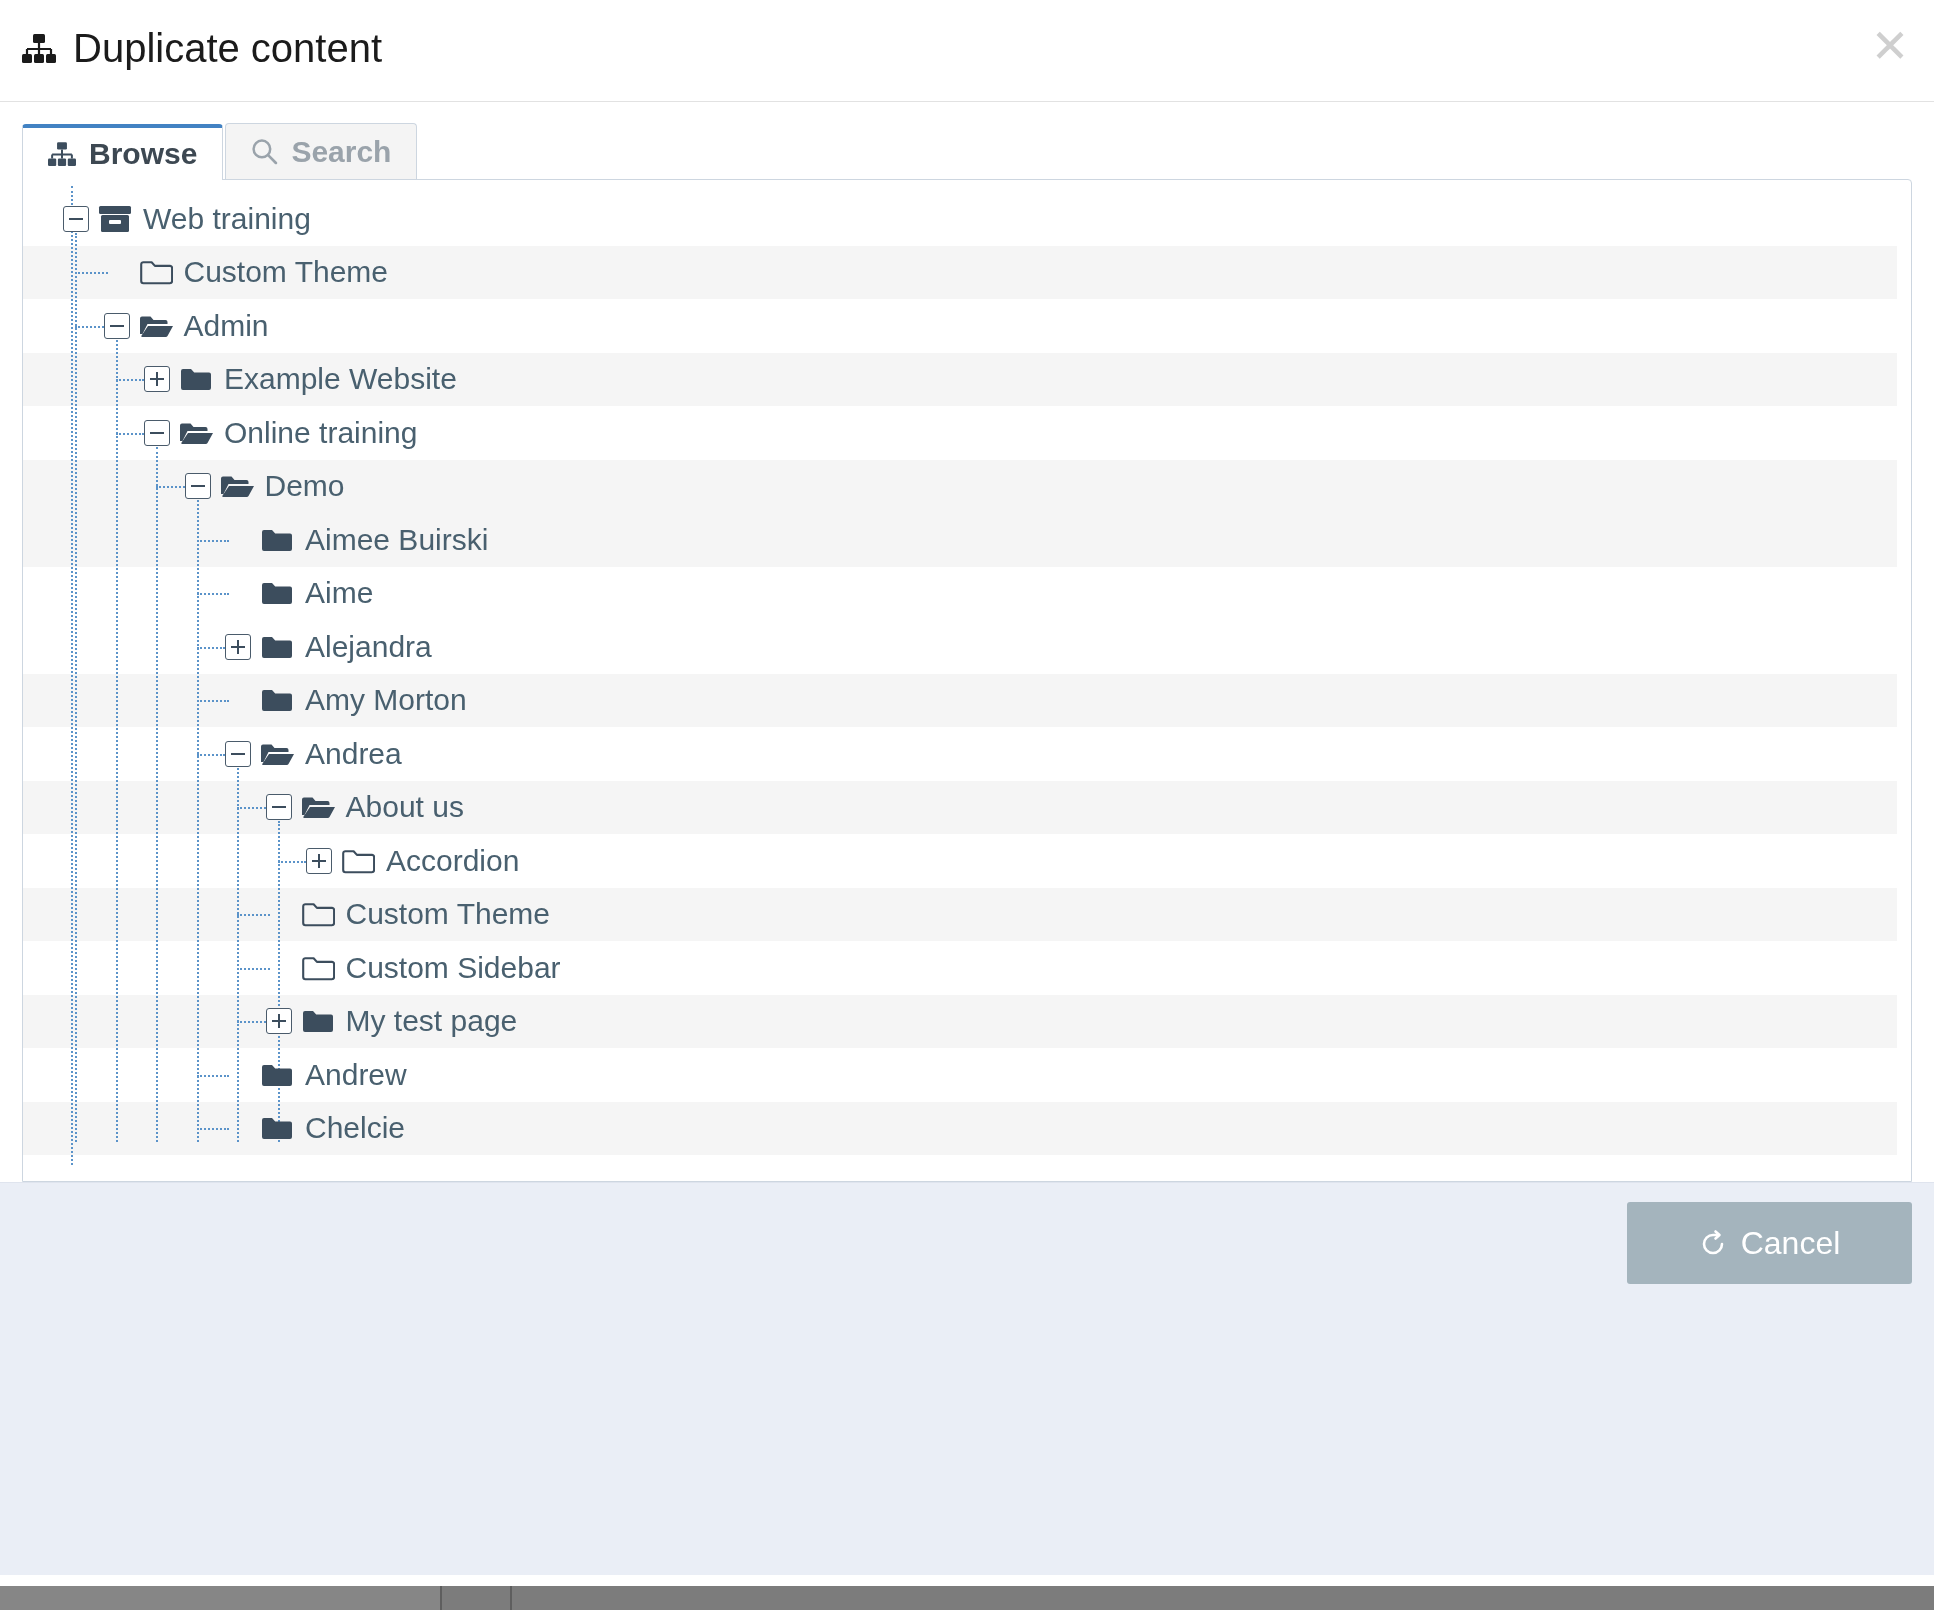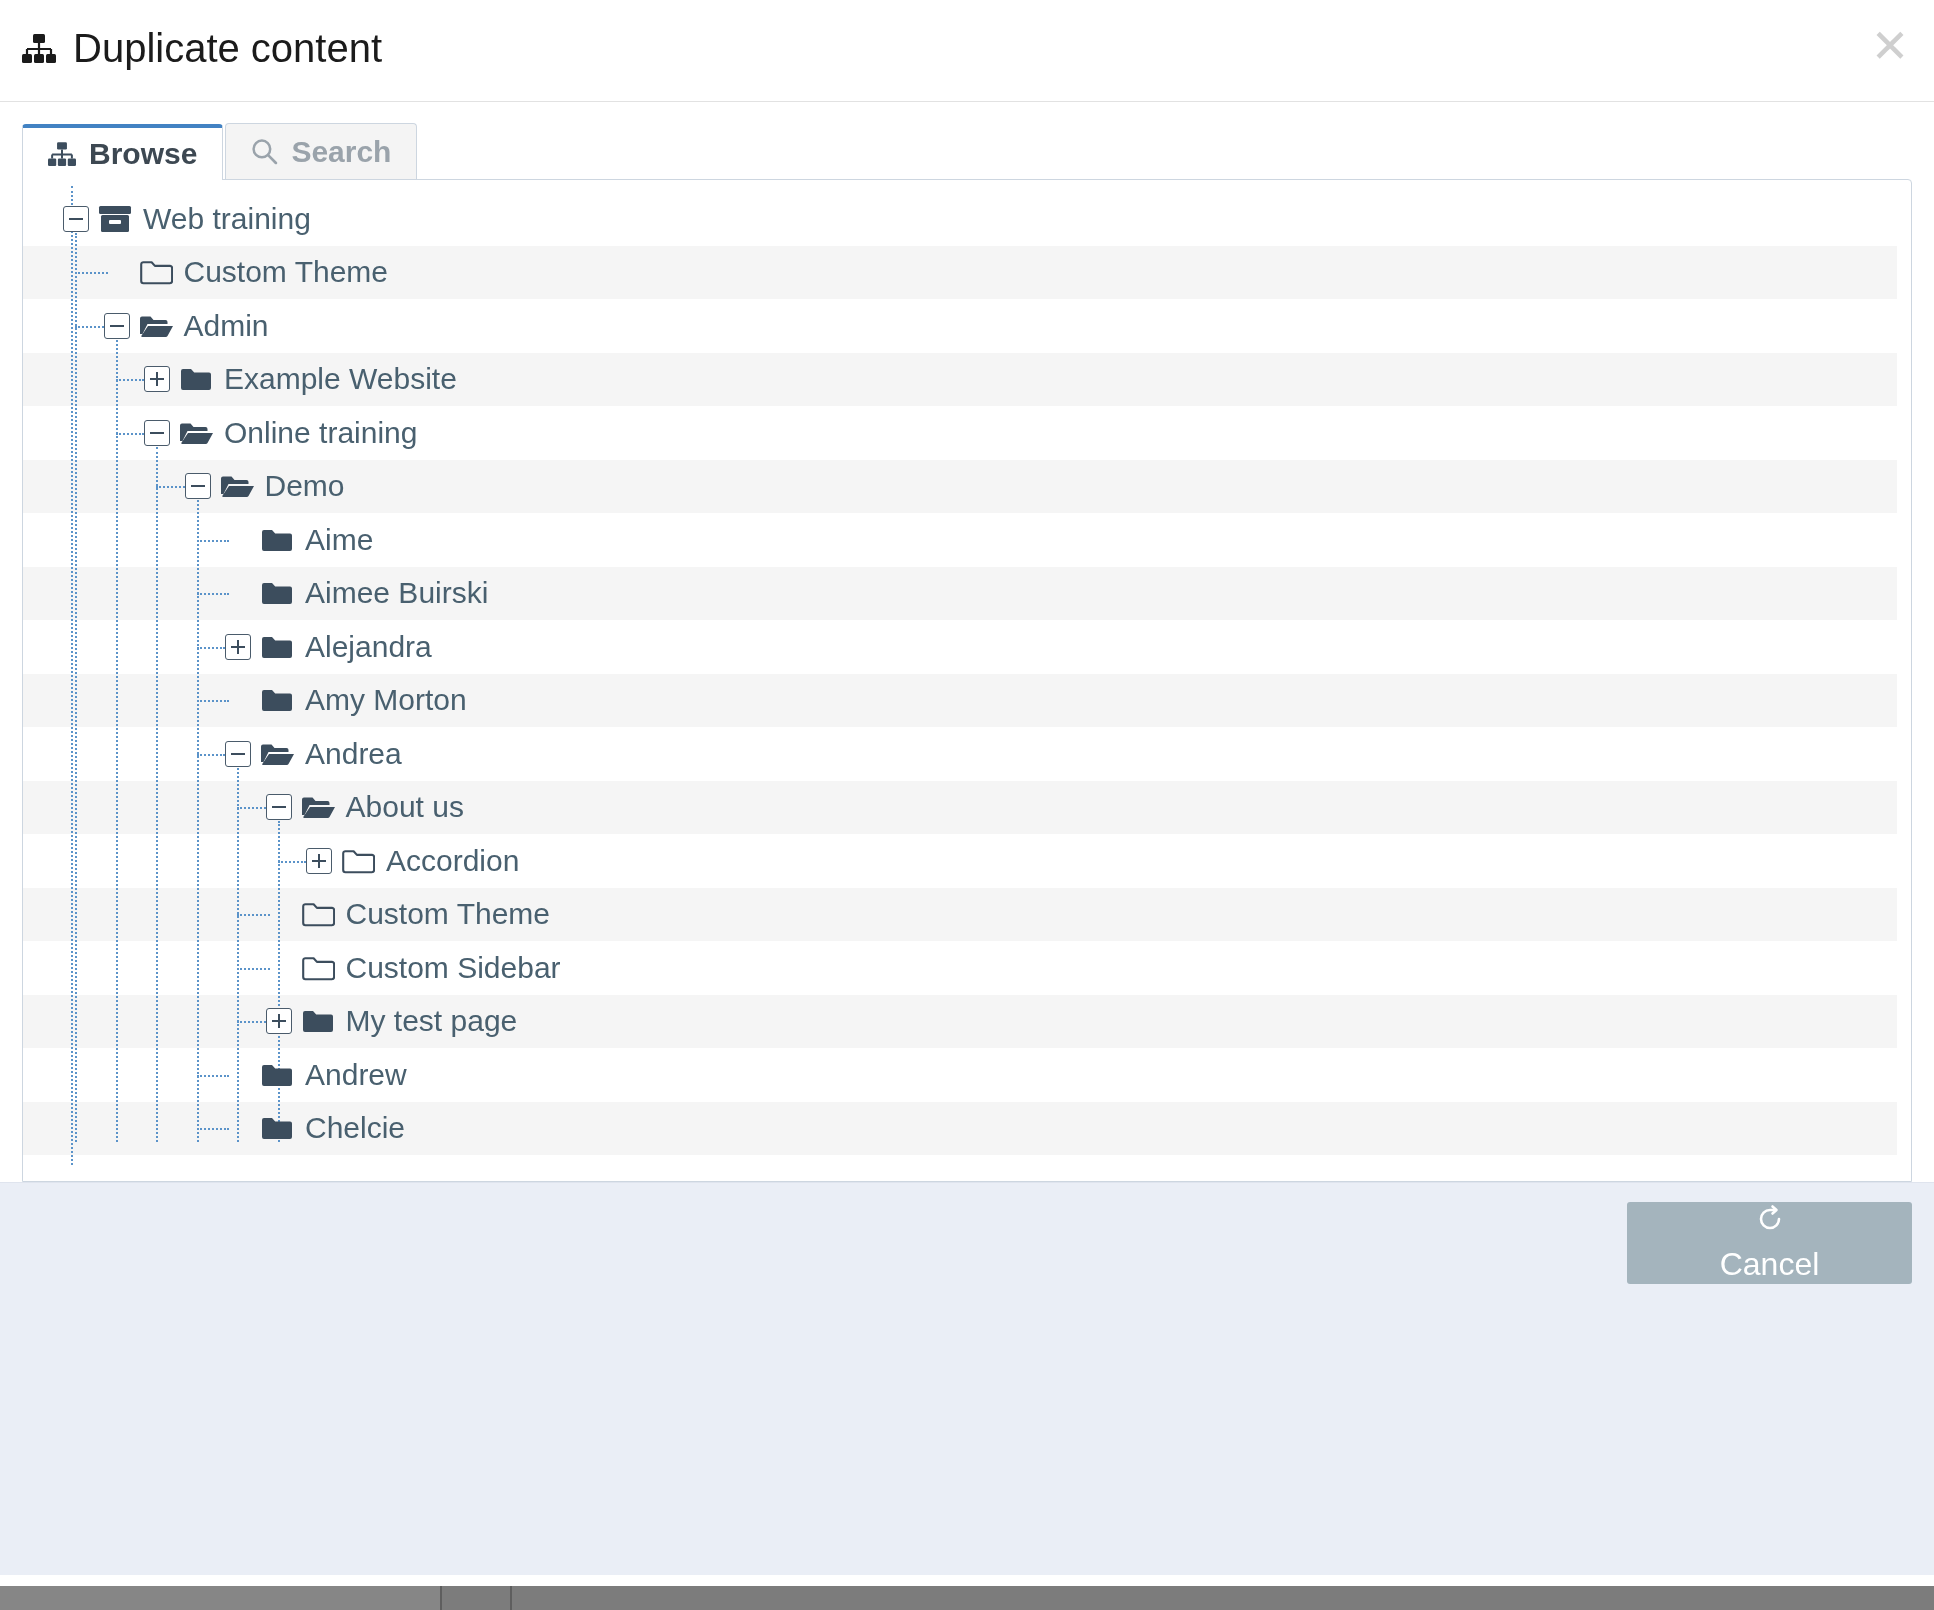--- a/index.html
+++ b/index.html
@@ -198,21 +198,20 @@
     color: #ffffff;
     border: none;
     border-radius: 3px;
     font-size: 32px;
     font-family: "Liberation Sans", sans-serif;
     display: flex;
     align-items: center;
     justify-content: center;
     gap: 14px;
     cursor: pointer;
-    flex-direction: column;
   }
   .undo-icon { display: inline-block; width: 28px; height: 28px; }
   .undo-icon svg { display: block; }
 
   
   .page-scrollbar {
     position: absolute;
     left: 0; bottom: 0;
     width: 1934px;
     height: 24px;
@@ -348,42 +347,42 @@
             <span class="expander"></span>
             <span class="node-icon">
               <svg width="34" height="30" viewBox="0 0 34 30">
                 <path d="M1 7.5 a2 2 0 0 1 2-2 h8.5 l3 3.4 h12 a2 2 0 0 1 2 2 v2.1 h-20 l-5 10 h-2.5 z" fill="#3c4d5d"></path>
                 <path d="M9 15 h25 l-5.5 10 a2 2 0 0 1 -1.8 1.1 h-23.4 a1 1 0 0 1 -0.9 -1.4 z" fill="#3c4d5d"></path>
               </svg>
             </span>
             <span class="node-label">Demo</span>
           </div>
         </div>
+        <div class="tree-row odd">
+          <div class="row-bg"></div>
+          <div class="row-content" style="margin-left: 202px;">
+            <span class="expander-spacer"></span>
+            <span class="node-icon">
+              <svg width="34" height="30" viewBox="0 0 34 30">
+                <path d="M2 7 a2 2 0 0 1 2-2 h8 l3.2 3.6 h14.8 a2 2 0 0 1 2 2 v13.4 a2 2 0 0 1 -2 2 h-26 a2 2 0 0 1 -2 -2 z" fill="#3c4d5d"></path>
+              </svg>
+            </span>
+            <span class="node-label">Aimee Buirski</span>
+          </div>
+        </div>
         <div class="tree-row even">
           <div class="row-bg"></div>
           <div class="row-content" style="margin-left: 202px;">
             <span class="expander-spacer"></span>
             <span class="node-icon">
               <svg width="34" height="30" viewBox="0 0 34 30">
                 <path d="M2 7 a2 2 0 0 1 2-2 h8 l3.2 3.6 h14.8 a2 2 0 0 1 2 2 v13.4 a2 2 0 0 1 -2 2 h-26 a2 2 0 0 1 -2 -2 z" fill="#3c4d5d"></path>
               </svg>
             </span>
             <span class="node-label">Aime</span>
-          </div>
-        </div>
-        <div class="tree-row odd">
-          <div class="row-bg"></div>
-          <div class="row-content" style="margin-left: 202px;">
-            <span class="expander-spacer"></span>
-            <span class="node-icon">
-              <svg width="34" height="30" viewBox="0 0 34 30">
-                <path d="M2 7 a2 2 0 0 1 2-2 h8 l3.2 3.6 h14.8 a2 2 0 0 1 2 2 v13.4 a2 2 0 0 1 -2 2 h-26 a2 2 0 0 1 -2 -2 z" fill="#3c4d5d"></path>
-              </svg>
-            </span>
-            <span class="node-label">Aimee Buirski</span>
           </div>
         </div>
         <div class="tree-row even">
           <div class="row-bg"></div>
           <div class="row-content" style="margin-left: 202px;">
             <span class="expander plus"></span>
             <span class="node-icon">
               <svg width="34" height="30" viewBox="0 0 34 30">
                 <path d="M2 7 a2 2 0 0 1 2-2 h8 l3.2 3.6 h14.8 a2 2 0 0 1 2 2 v13.4 a2 2 0 0 1 -2 2 h-26 a2 2 0 0 1 -2 -2 z" fill="#3c4d5d"></path>
               </svg>

